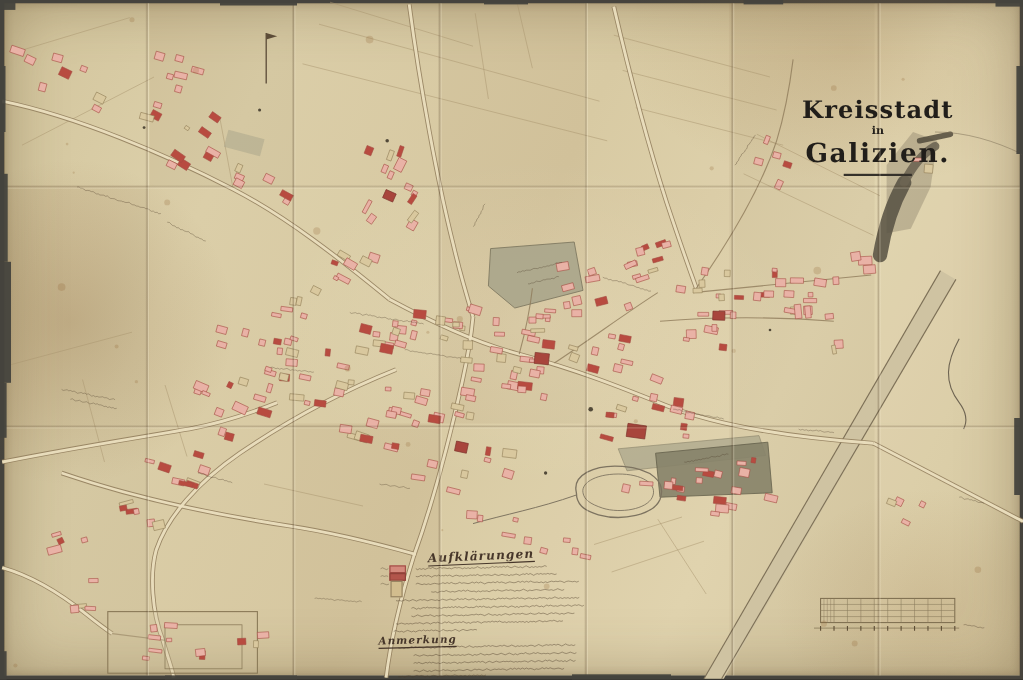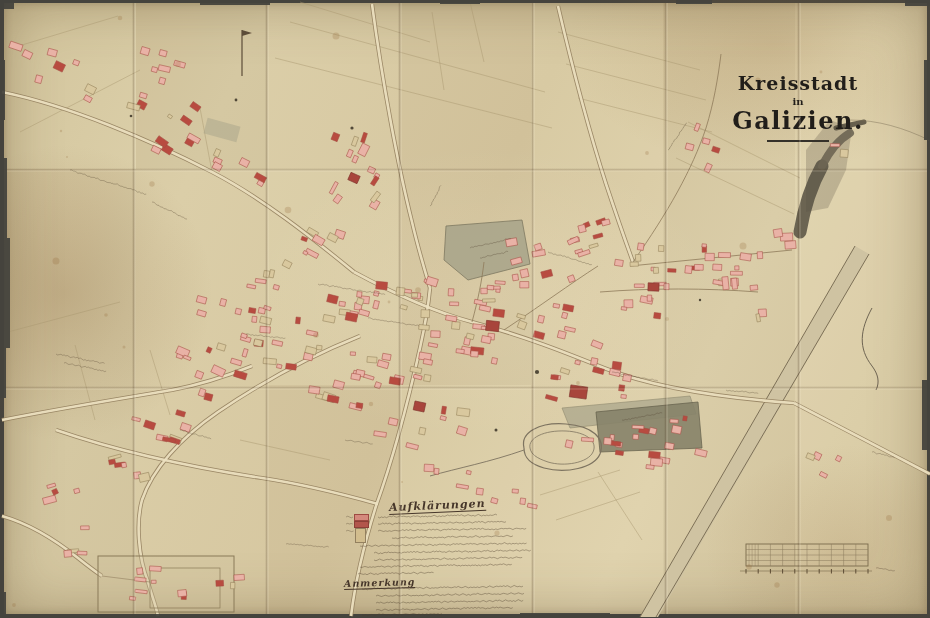--- a/index.html
+++ b/index.html
@@ -21,21 +21,21 @@
   .fold-v{position:absolute;top:0;bottom:0;width:4px;
           background:linear-gradient(90deg,rgba(70,50,30,0),rgba(70,50,30,.26) 45%,rgba(255,246,222,.28) 75%,rgba(70,50,30,0));}
   .fold-h{position:absolute;left:0;right:0;height:4px;
           background:linear-gradient(180deg,rgba(70,50,30,0),rgba(70,50,30,.20) 45%,rgba(255,246,222,.22) 75%,rgba(70,50,30,0));}
   .patch{position:absolute;background:#45433d;opacity:.95;}
   svg#map-svg{position:absolute;inset:0;}
   .title-block{position:absolute;left:698px;top:66px;width:200px;text-align:center;
                color:#211e1a;line-height:1;pointer-events:none;}
   .title-city{font-size:26px;font-weight:bold;letter-spacing:9px;padding-left:9px;
               color:#57544b;text-shadow:1.2px 1.2px 0 #2f2c27, -0.5px -0.5px 0 rgba(255,252,240,.45);}
-  .title-sub{font-size:19px;font-weight:bold;letter-spacing:1px;margin-top:8px;color:#211e1a;}
+  .title-sub{font-size:22px;font-weight:bold;letter-spacing:1px;margin-top:23px;color:#211e1a;}
   .title-conn{font-size:10px;font-weight:bold;margin-top:4px;color:#211e1a;}
   .title-region{font-size:24px;font-weight:bold;letter-spacing:1.5px;margin-top:2px;color:#211e1a;}
   .title-rule{width:62px;height:2px;background:#35312a;margin:7px auto 0;}
   .hw-heading{position:absolute;color:#46362a;font-style:italic;font-weight:bold;
               font-family:"DejaVu Serif",serif;border-bottom:1px solid #46362a;
               letter-spacing:1px;pointer-events:none;}
   #legend-heading{left:389px;top:499px;font-size:11px;transform:rotate(-2.5deg);}
   #note-heading{left:344px;top:577px;font-size:9.5px;transform:rotate(-1.5deg);}
   .legend-swatch{position:absolute;}
 </style>

